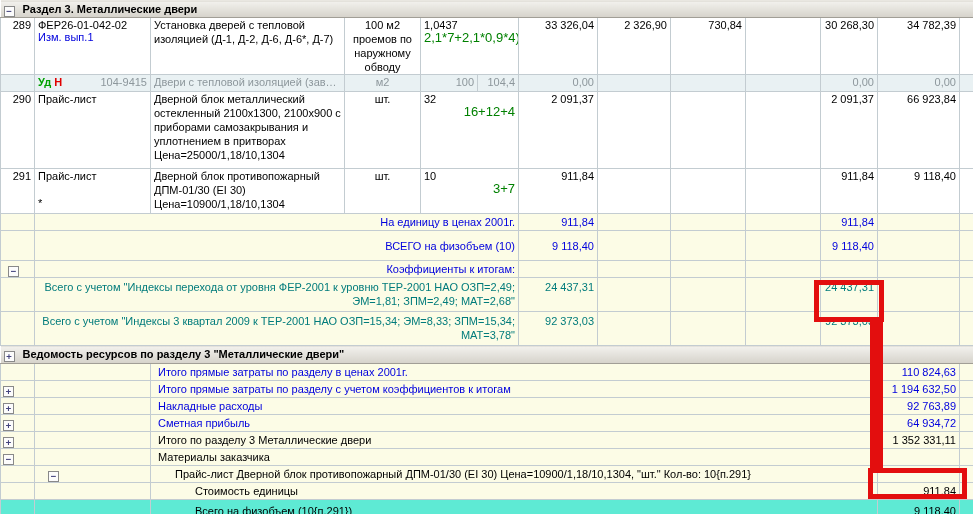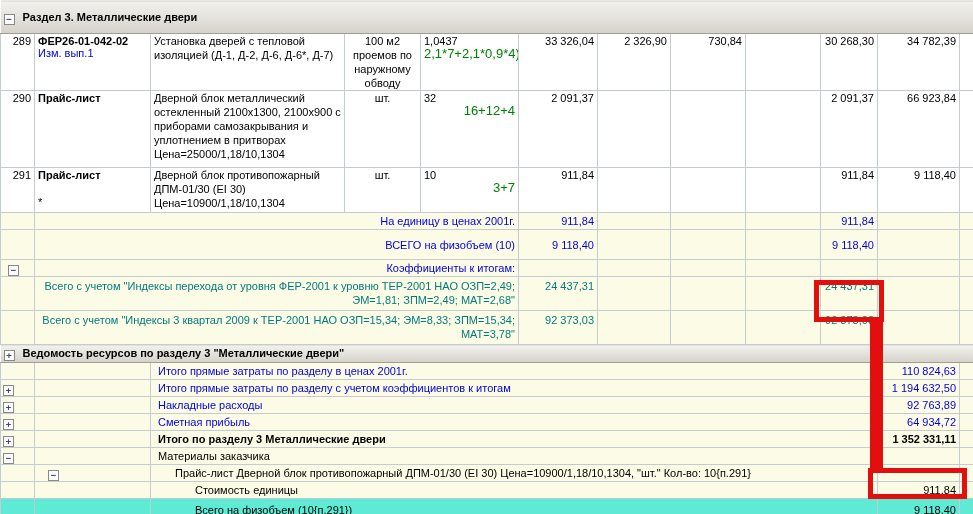--- a/index.html
+++ b/index.html
@@ -16,26 +16,26 @@
   tr.bar td{background:linear-gradient(#f2f1ed,#d5d2ca);border-left:none;border-right:none;
      border-top:1px solid #e9e7e1;border-bottom:1px solid #a19e96;font-weight:bold;
      vertical-align:middle;overflow:visible}
   tr.ud td{background:#e9f1f3;color:#8d979c}
   tr.sum td{background:#fcfce6}
   tr.sel td{background:#5eead4}
   tr.sel td.dot{border-top:1px dotted #6b6b46;border-bottom:1px dotted #6b6b46}
   .blue{color:var(--link_blue,#0000dd)}
   .teal{color:var(--index_teal,#007b7b)}
   .grn{color:var(--formula_green,#008000);font-size:13px;line-height:11px;white-space:nowrap;text-align:right}
-  .code{font-weight:bold}
+  .code{font-weight:normal}
   .note{color:var(--link_blue,#0000dd);font-size:11px;line-height:11px}
   .mark1{color:#00a000;font-weight:bold}
   .mark2{color:#e00000;font-weight:bold;margin-left:3px}
   .graycode{float:right}
-  .bold{font-weight:bold}
+  .bold{font-weight:normal}
   .right{text-align:right}
   .exp{display:inline-block;box-sizing:border-box;width:11px;height:11px;
        border:1px solid #898989;background:#fcfcfc;color:#44447e;
        font:bold 9px/9px "DejaVu Sans Mono",monospace;text-align:center;
        margin-right:5px;vertical-align:-1px}
   .pl7{padding-left:7px}.pl16{padding-left:24px}.pl27{padding-left:44px}
   .star{margin-top:13px}
   
   .hbox{position:absolute;border:5px solid var(--annotation_red,#e30e0e);box-sizing:border-box}
   .hline{position:absolute;background:var(--annotation_red,#e30e0e)}
@@ -55,21 +55,21 @@
   <col style="width:79px">
         <col style="width:73px">
         <col style="width:75px">
   <col style="width:75px">
         <col style="width:57px">
         <col style="width:82px">
   <col style="width:14px">
 </colgroup>
 
 <tbody>
-        <tr class="bar" style="height:33px">
+        <tr class="bar" style="height:17px">
   <td colspan="13">
     <span class="exp">−</span>
     <span>Раздел 3. Металлические двери</span>
   </td>
 </tr>
 
 <tr style="height:44px">
   <td class="num">289</td>
   <td>
     <div class="code">ФЕР26-01-042-02</div>
@@ -83,20 +83,38 @@
   </td>
   <td class="num">33 326,04</td>
   <td class="num">2 326,90</td>
   <td class="num">730,84</td>
   <td></td>
   <td class="num">30 268,30</td>
   <td class="num">34 782,39</td>
   <td></td>
 </tr>
 
+<tr class="ud" style="height:17px">
+  <td></td>
+  <td>
+    <span class="mark1">Уд</span><span class="mark2">Н</span>
+    <span class="graycode">104-9415</span>
+  </td>
+  <td class="nowrap">Двери с тепловой изоляцией (зав…</td>
+  <td class="ctr">м2</td>
+  <td class="num">100</td>
+  <td class="num">104,4</td>
+  <td class="num">0,00</td>
+  <td></td>
+  <td></td>
+  <td></td>
+  <td class="num">0,00</td>
+  <td class="num">0,00</td>
+  <td></td>
+</tr>
 
 <tr style="height:77px">
   <td class="num">290</td>
   <td>
     <div class="code">Прайс-лист</div>
   </td>
   <td class="prewrap">Дверной блок металлический остекленный 2100х1300, 2100х900 с приборами самозакрывания и уплотнением в притворах
 Цена=25000/1,18/10,1304</td>
   <td class="ctr">шт.</td>
   <td colspan="2">

